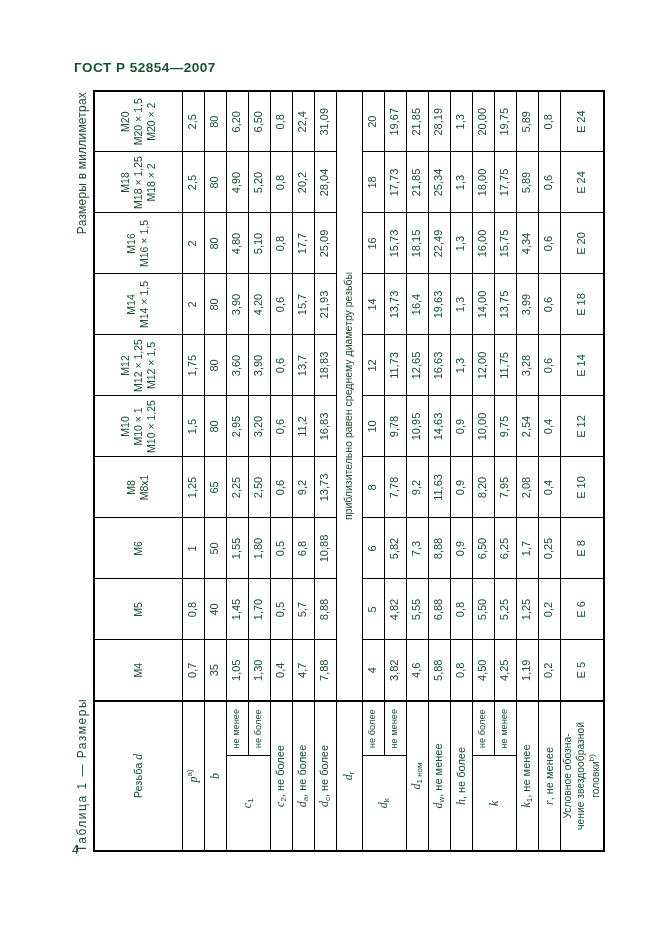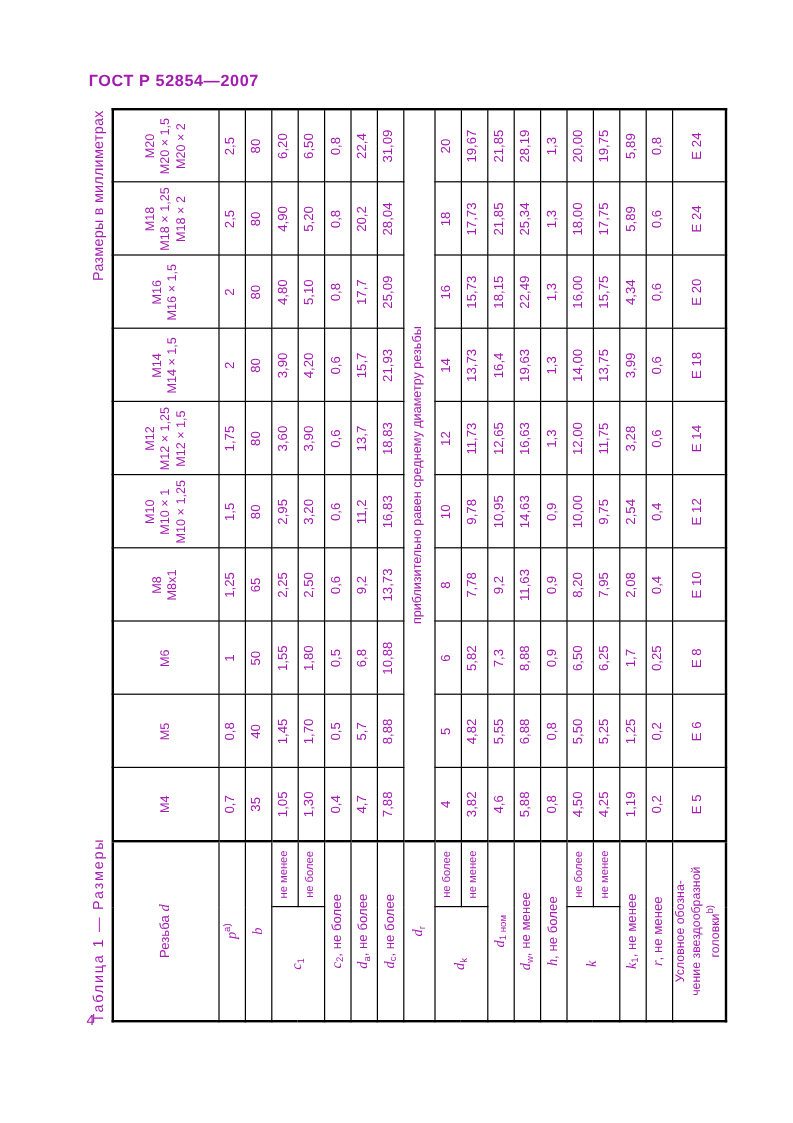--- a/index.html
+++ b/index.html
@@ -1,17 +1,17 @@
 <!DOCTYPE html>
 <html><head>
 <meta charset="utf-8">
 <style>
   html,body{margin:0;padding:0;background:#e8e8e8;}
   .page{position:relative;width:661px;height:936px;background:#ffffff;margin:0 auto;
-        font-family:"Liberation Sans",sans-serif;color:#a21caf;overflow:hidden;text-decoration:underline;}
+        font-family:"Liberation Sans",sans-serif;color:#14532d;overflow:hidden;text-decoration:underline;}
   .gost-header{position:absolute;left:74px;top:60px;font-size:13.5px;font-weight:bold;
         letter-spacing:0.5px;white-space:nowrap;}
   .page-number{position:absolute;left:72px;top:843px;font-size:12px;}
   .rotated{position:absolute;left:66px;top:852px;width:760px;
         transform:rotate(-90deg);transform-origin:0 0;}
   .caption-row{display:flex;justify-content:space-between;align-items:flex-end;
         height:23px;padding-bottom:4px;font-size:12px;}
   .caption-table{letter-spacing:1.5px;}
   .caption-units{letter-spacing:0.2px;}
   table{border-collapse:collapse;border:2px solid #000;table-layout:fixed;width:760px;}

